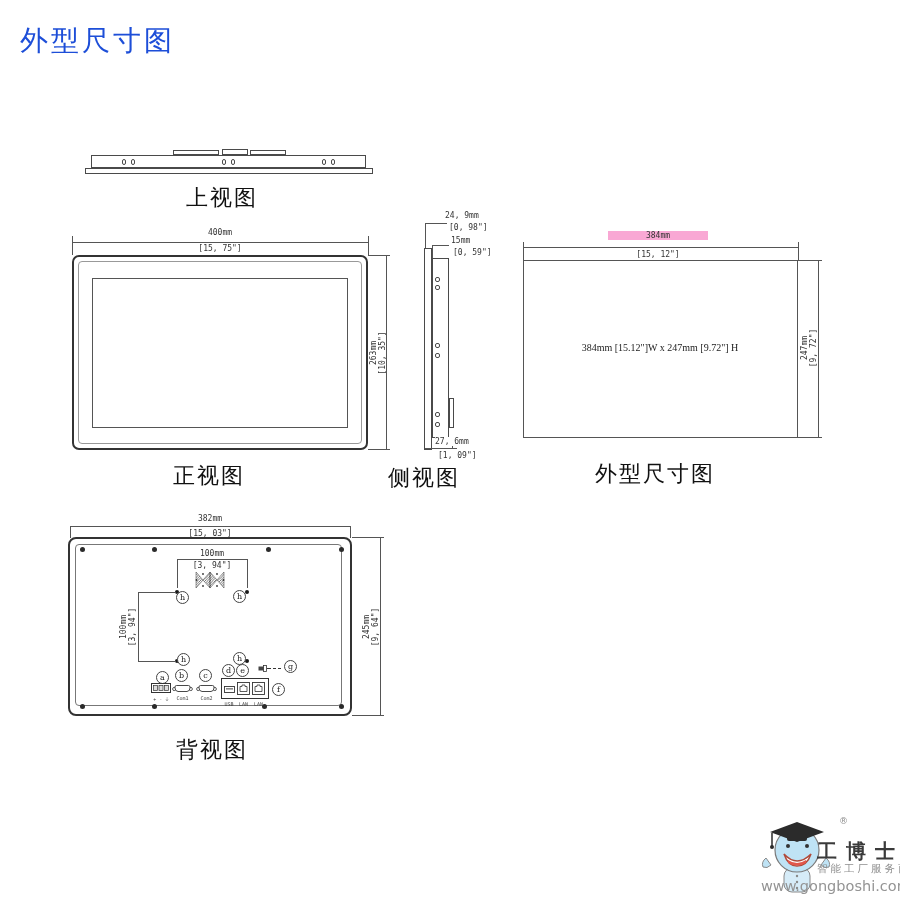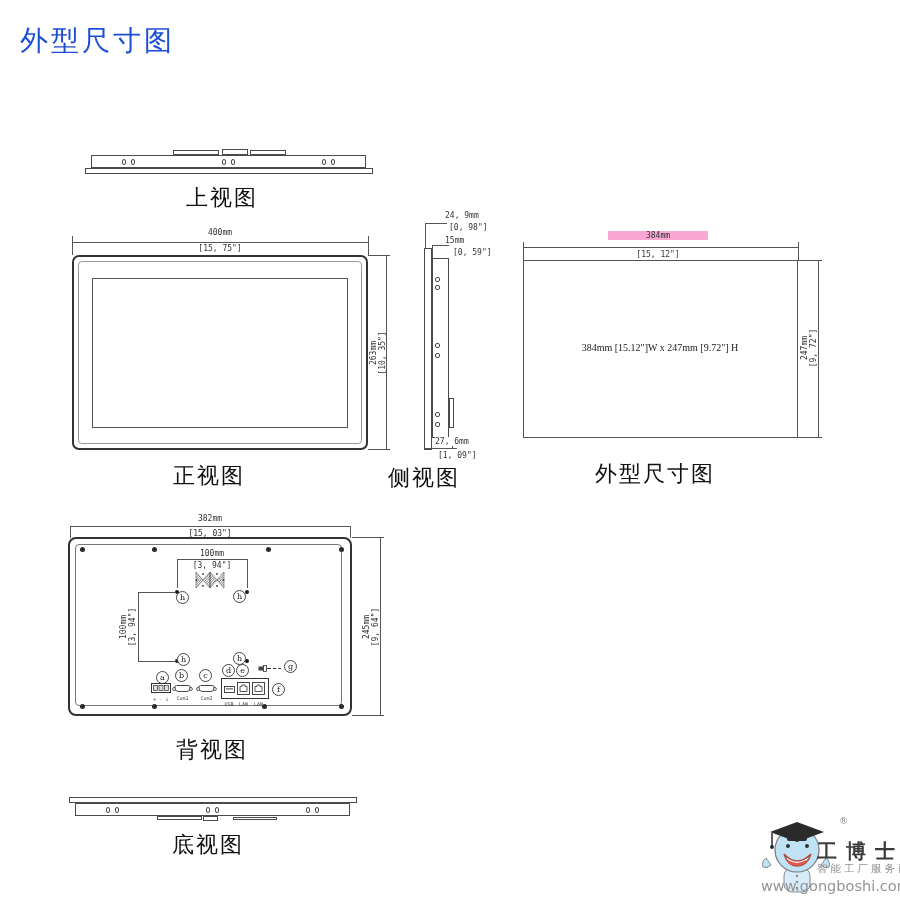--- a/index.html
+++ b/index.html
@@ -72,21 +72,21 @@
   </div>
 
   <div class="g" style="left:405px;top:205px;width:110px;height:290px;">
     <div class="ln" style="left:20px;top:18px;width:22px;height:1px;"></div>
     <div class="ln" style="left:20px;top:18px;width:1px;height:25px;"></div>
     <div class="dt" style="left:40px;top:6px;text-align:left;">24, 9mm</div>
     <div class="dt" style="left:44px;top:18px;text-align:left;">[0, 98"]</div>
 
     <div class="ln" style="left:27px;top:40px;width:17px;height:1px;"></div>
     <div class="ln" style="left:27px;top:40px;width:1px;height:13px;"></div>
-    <div class="dt" style="left:40px;top:31px;text-align:center;">15mm</div>
+    <div class="dt" style="left:46px;top:31px;text-align:center;">15mm</div>
     <div class="dt" style="left:48px;top:43px;text-align:left;">[0, 59"]</div>
 
     <div class="bx" style="left:19px;top:43px;width:8px;height:202px;"></div>
     <div class="bx" style="left:27px;top:53px;width:17px;height:180px;"></div>
     <div class="slot" style="left:30px;top:72px;width:5px;height:5px;"></div>
     <div class="slot" style="left:30px;top:80px;width:5px;height:5px;"></div>
     <div class="slot" style="left:30px;top:138px;width:5px;height:5px;"></div>
     <div class="slot" style="left:30px;top:148px;width:5px;height:5px;"></div>
     <div class="slot" style="left:30px;top:207px;width:5px;height:5px;"></div>
     <div class="slot" style="left:30px;top:217px;width:5px;height:5px;"></div>
@@ -261,34 +261,20 @@
     <div class="ln" style="left:292px;top:210px;width:32px;height:1px;"></div>
     <div class="ln" style="left:320px;top:32px;width:1px;height:179px;"></div>
     <div class="rotdim" style="left:276px;top:112px;">
       <div class="dtl">245mm</div>
       <div class="dtl">[9, 64"]</div>
     </div>
 
     <div class="vlabel" style="left:102px;top:230px;width:100px;">背视图</div>
   </div>
 
-  <div class="g" style="left:62px;top:790px;width:300px;height:80px;">
-    <div class="bx" style="left:7px;top:7px;width:288px;height:6px;"></div>
-    <div class="bx" style="left:13px;top:13px;width:275px;height:13px;"></div>
-    <div class="slot" style="left:44px;top:17px;"></div>
-    <div class="slot" style="left:53px;top:17px;"></div>
-    <div class="slot" style="left:144px;top:17px;"></div>
-    <div class="slot" style="left:153px;top:17px;"></div>
-    <div class="slot" style="left:244px;top:17px;"></div>
-    <div class="slot" style="left:253px;top:17px;"></div>
-    <div class="bx" style="left:95px;top:26px;width:45px;height:4px;"></div>
-    <div class="bx" style="left:141px;top:26px;width:15px;height:5px;"></div>
-    <div class="bx" style="left:171px;top:27px;width:44px;height:3px;"></div>
-    <div class="vlabel" style="left:86px;top:40px;width:120px;">底视图</div>
-  </div>
 
   <div class="g" style="left:755px;top:808px;width:145px;height:90px;">
     <svg class="g" style="left:5px;top:8px;" width="75" height="80" viewBox="0 0 75 80">
 
       <path d="M6,42 q-5,4 -3,9 q4,2 8,-2 Z" fill="#bfe3f5" stroke="#8a8a8a" stroke-width="1"></path>
       <path d="M66,42 q5,4 3,9 q-4,2 -8,-2 Z" fill="#bfe3f5" stroke="#8a8a8a" stroke-width="1"></path>
 
       <rect x="24" y="52" width="26" height="24" rx="8" fill="#d6ecf8" stroke="#8a8a8a" stroke-width="1"></rect>
       <circle cx="37" cy="60" r="1.2" fill="#8a8a8a"></circle>
       <circle cx="37" cy="66" r="1.2" fill="#8a8a8a"></circle>

